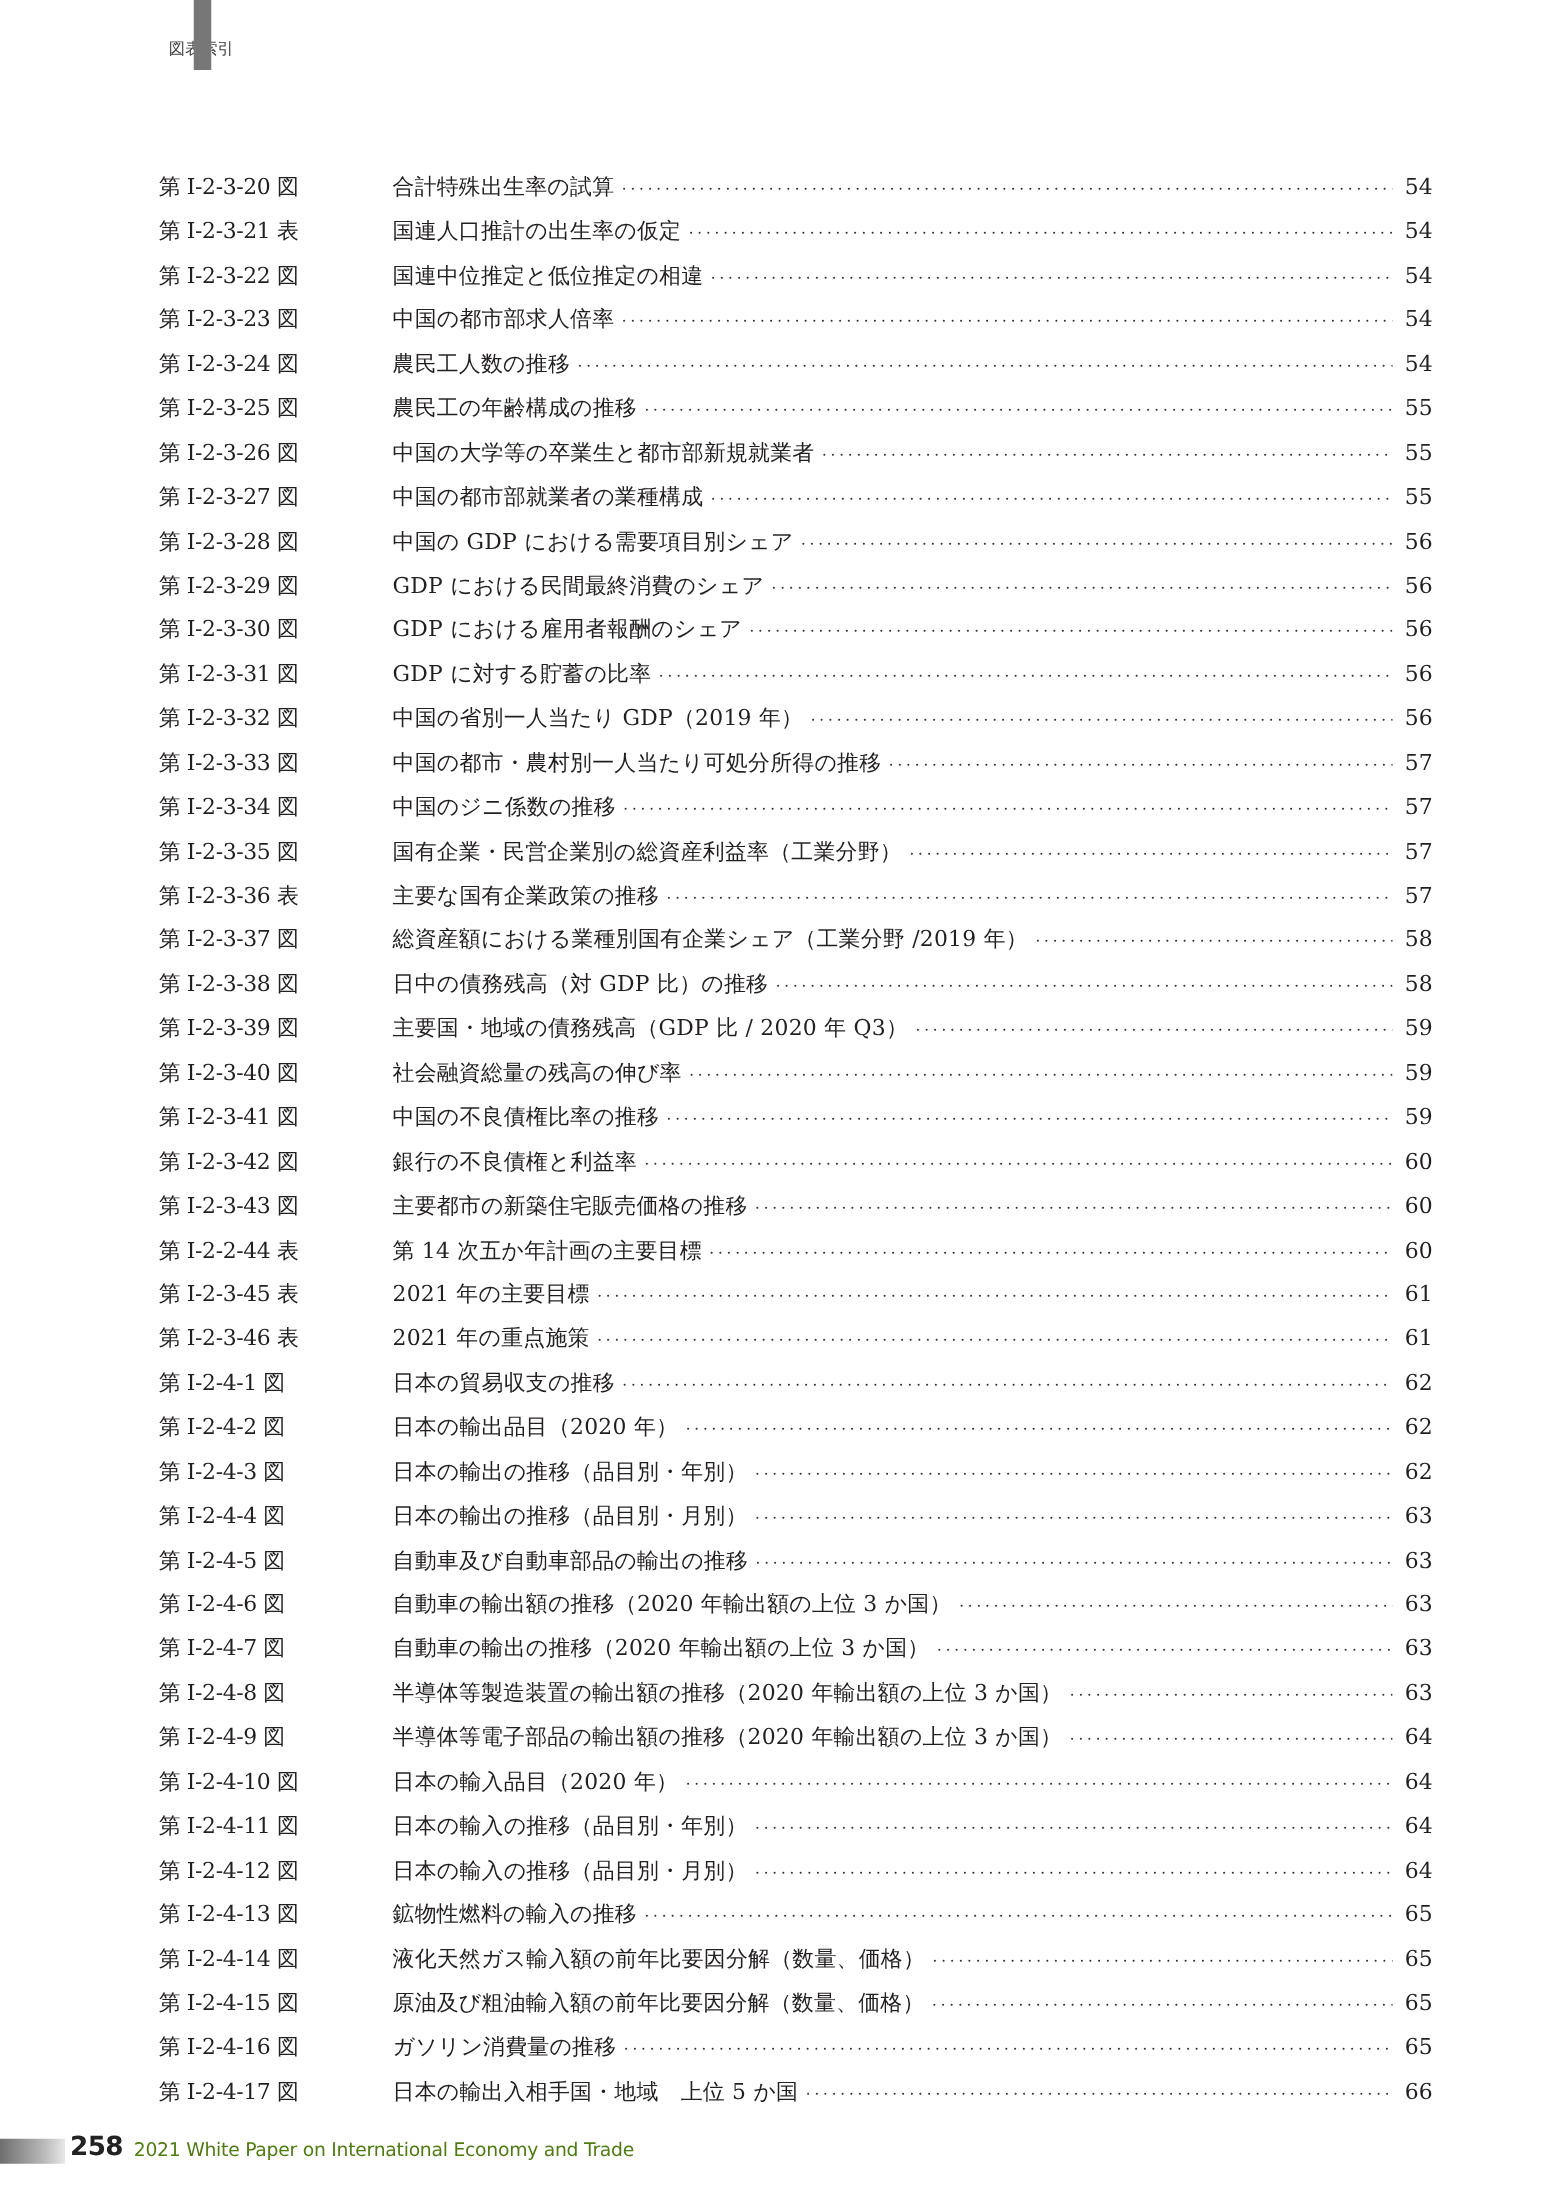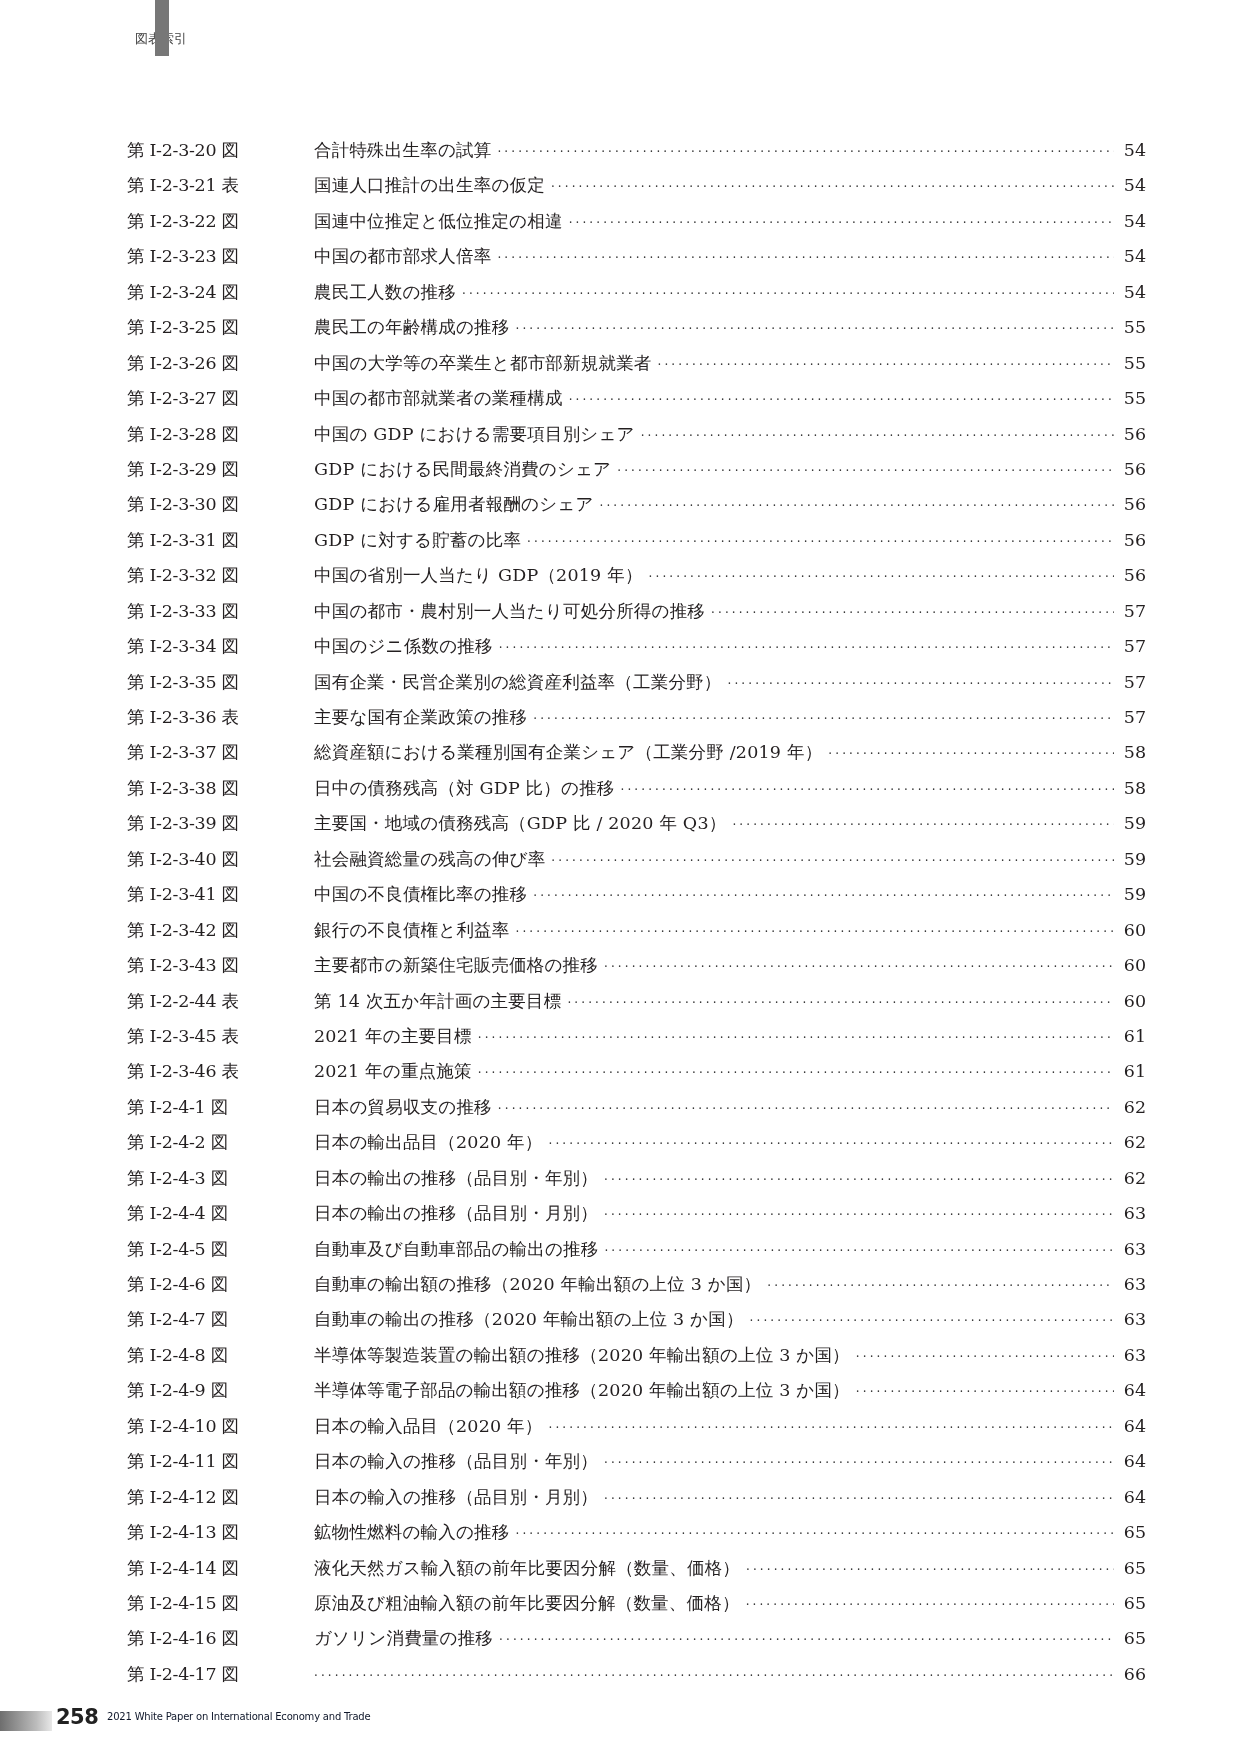--- a/index.html
+++ b/index.html
@@ -8,21 +8,21 @@
     .header-bar { position: absolute; left: 155px; top: 0px; width: 14px; height: 56px; background: #777777; }
     .toc { position: absolute; left: 95px; top: 133px; width: 1023px; margin-left: 32px; }
     .row { display: flex; align-items: baseline; height: 35.45px; font-size: 17.5px; line-height: 35.45px; white-space: nowrap; }
     .num { width: 187px; flex: 0 0 187px; letter-spacing: -0.3px; }
     .title { flex: 0 0 auto; padding-right: 6px; letter-spacing: 0.2px; }
     .leader { flex: 1 1 auto; overflow: hidden; color: #333; font-size: 12px; letter-spacing: 3.1px; white-space: nowrap; }
     .leader::before { content: "··································································································································································"; }
     .page { flex: 0 0 auto; width: 30px; text-align: center; padding-left: 6px; }
     .footer-grad { position: absolute; left: 0; top: 1711px; width: 52px; height: 20px; background: linear-gradient(to right, #6e6e6e, #bcbcbc 70%, #e8e8e8); }
     .footer-page { position: absolute; left: 56px; top: 1705px; font-family: "DejaVu Sans", "Liberation Sans", sans-serif; font-size: 21px; color: #222; letter-spacing: -0.5px; font-weight: bold; }
-    .footer-title { position: absolute; left: 107px; top: 1711px; font-family: "DejaVu Sans", "Liberation Sans", sans-serif; font-size: 10px; color: #0f172a; letter-spacing: -0.2px; }
+    .footer-title { position: absolute; left: 107px; top: 1711px; font-family: "DejaVu Sans", "Liberation Sans", sans-serif; font-size: 15px; color: #4d7c0f; letter-spacing: -0.2px; }
   </style>
 </head>
 <body>
 
 <div class="header-label">図表索引</div>
 <div class="header-bar"></div>
 
 <div class="toc" id="toc">
     <div class="row">
       <span class="num">第 I-2-3-20 図</span>
@@ -277,20 +277,21 @@
       <span class="page">65</span>
     </div>
     <div class="row">
       <span class="num">第 I-2-4-16 図</span>
       <span class="title">ガソリン消費量の推移</span>
       <span class="leader"></span>
       <span class="page">65</span>
     </div>
     <div class="row">
       <span class="num">第 I-2-4-17 図</span>
+      <span class="title">日本の輸出入相手国・地域　上位 5 か国</span>
       <span class="leader"></span>
       <span class="page">66</span>
     </div>
   </div>
 
 <div class="footer-grad"></div>
 <div class="footer-page">258</div>
 <div class="footer-title">2021 White Paper on International Economy and Trade</div>
 
 </body></html>

